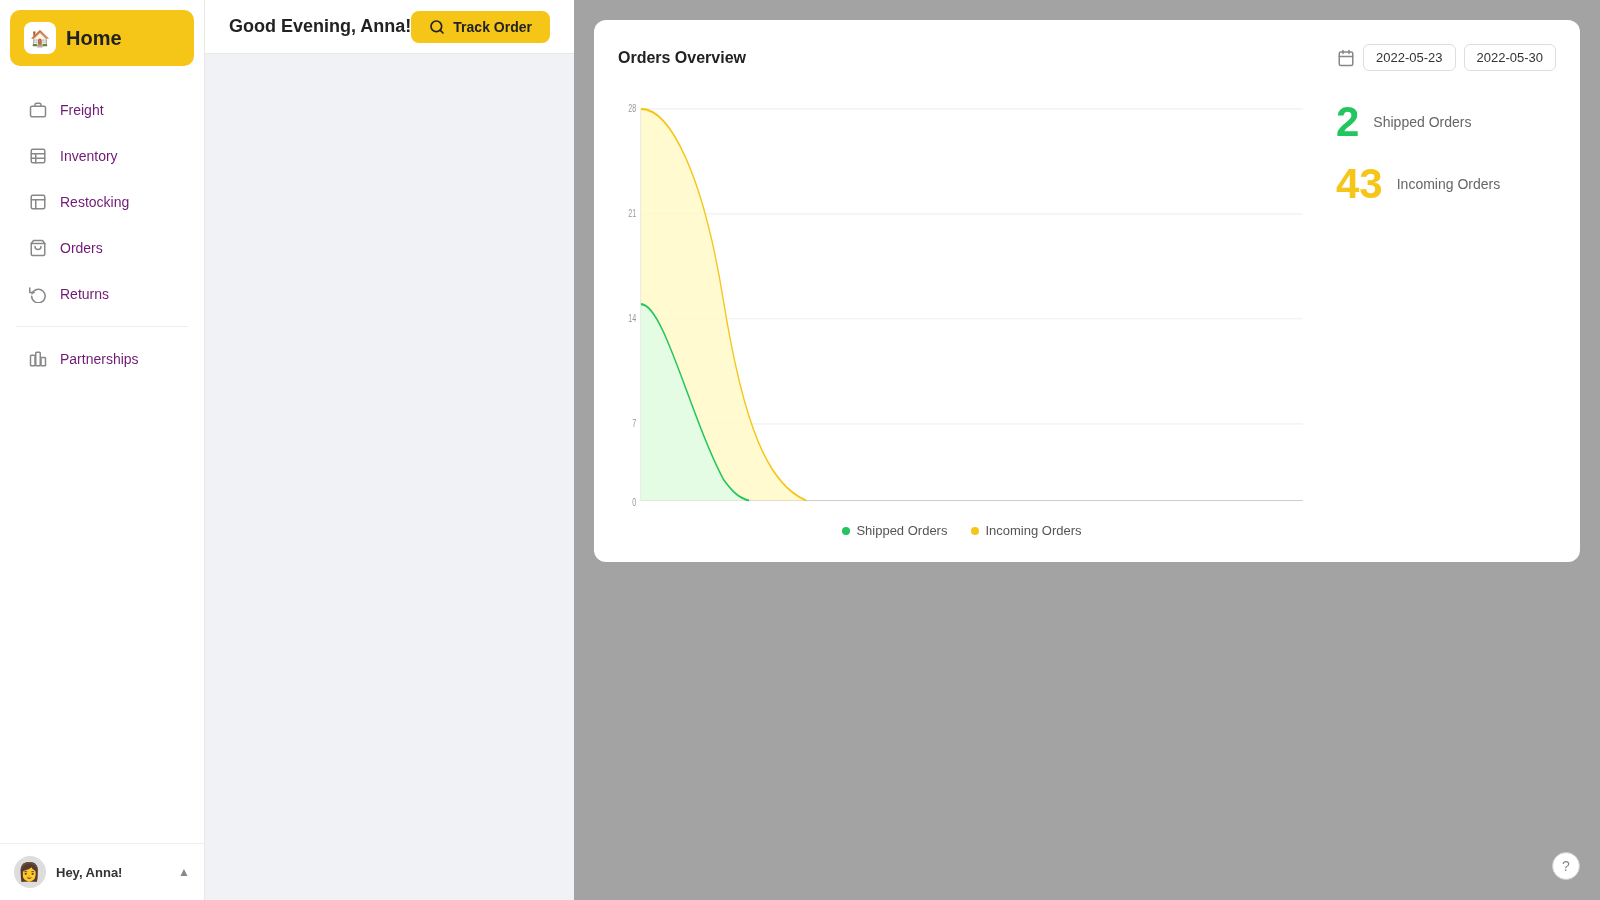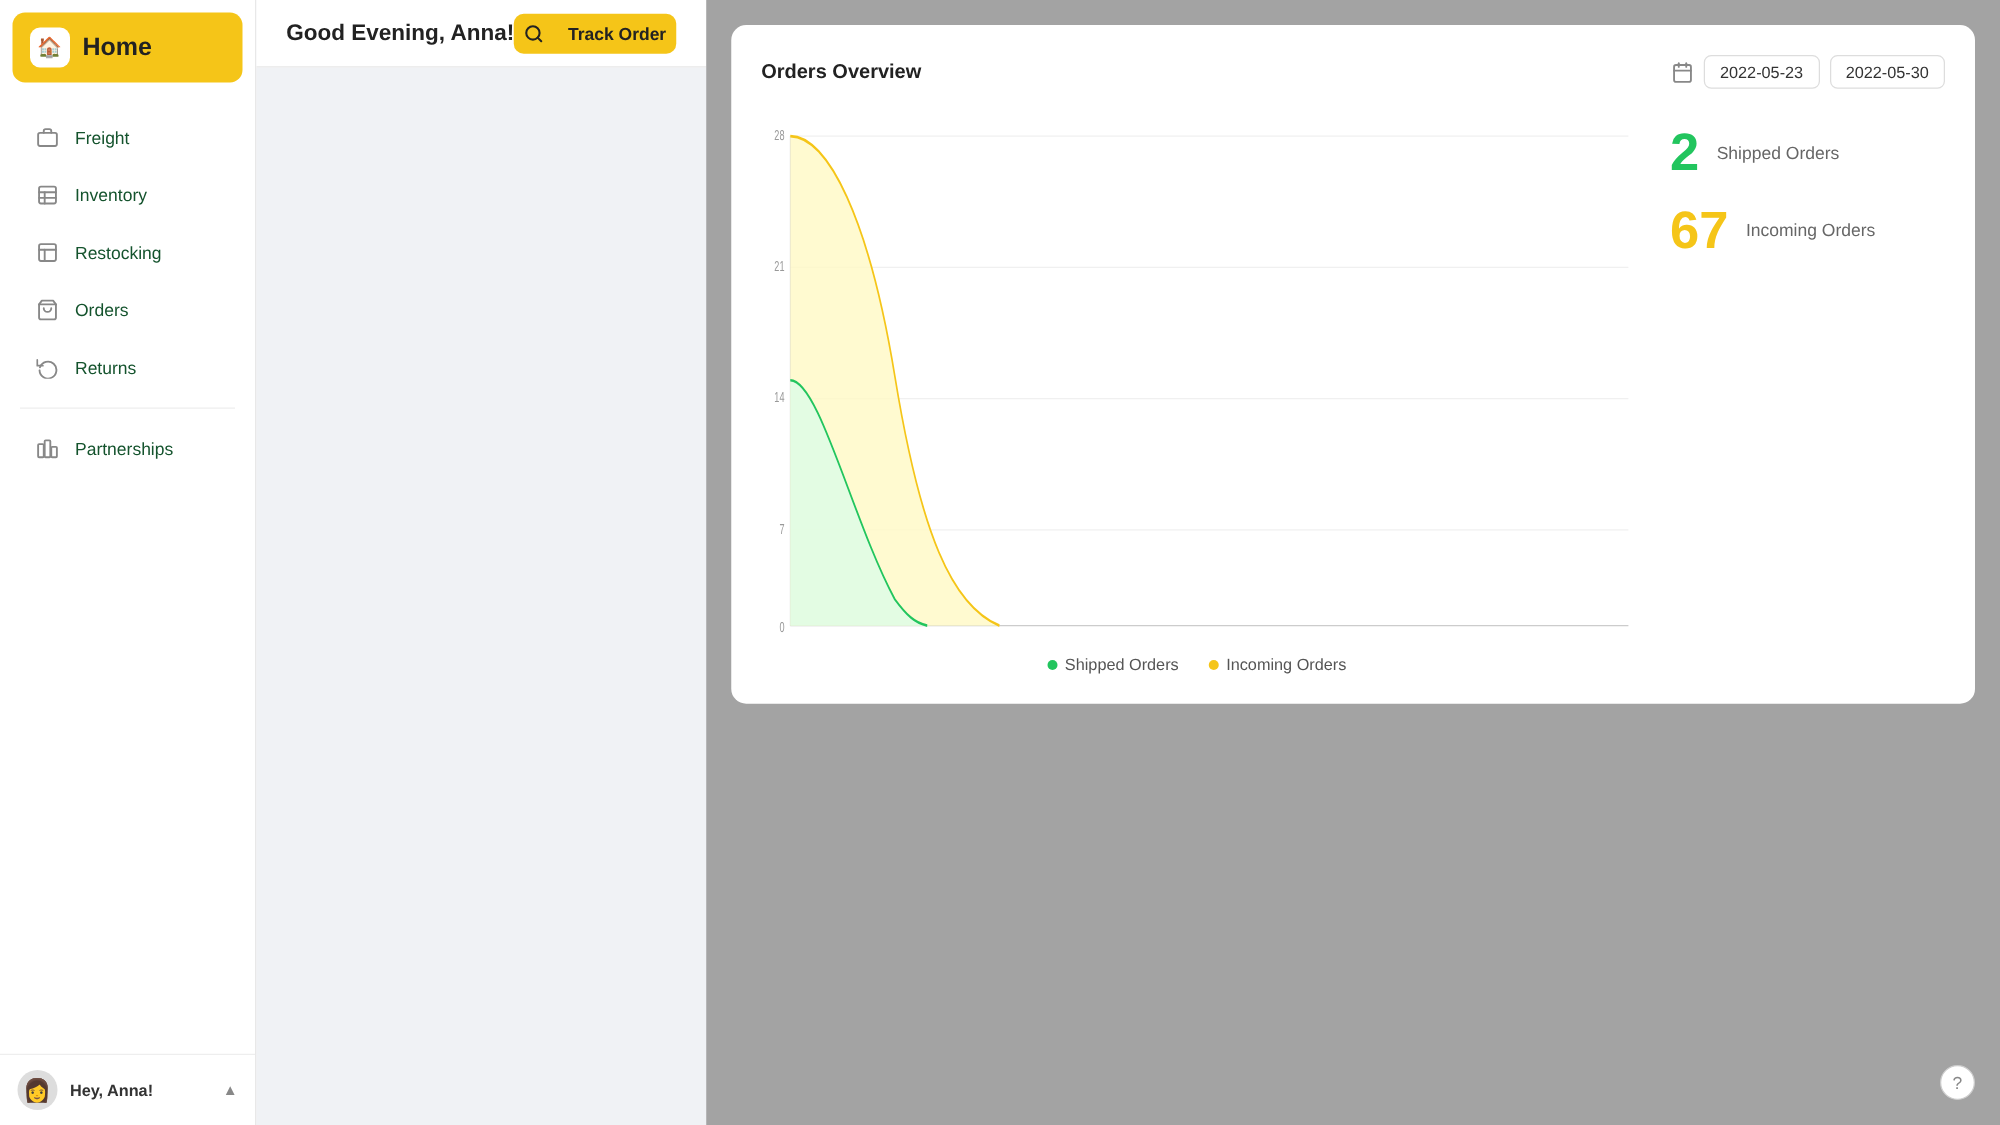--- a/index.html
+++ b/index.html
@@ -40,21 +40,21 @@
     .sidebar-nav {
       padding: 10px 0;
       flex: 1;
     }
     .nav-item {
       display: flex;
       align-items: center;
       gap: 12px;
       padding: 12px 20px;
       cursor: pointer;
-      color: #14532d;
+      color: #701a75;
       font-size: 14px;
       font-weight: 500;
       border-radius: 8px;
       margin: 2px 8px;
       transition: background 0.15s;
     }
     .nav-icon {
       width: 20px; height: 20px;
       display: flex; align-items: center; justify-content: center;
       color: #888;
@@ -101,27 +101,27 @@
     }
     .page-greeting {
       font-size: 18px;
       font-weight: 700;
       color: #222;
     }
     .track-btn {
       background: #F5C518;
       border: none;
       border-radius: 8px;
-      padding: 8px 8px;
+      padding: 8px 18px;
       font-size: 14px;
       font-weight: 600;
       cursor: pointer;
       display: flex;
       align-items: center;
-      gap: 19px;
+      gap: 8px;
       color: #222;
     }
     .content-area {
       flex: 1;
       padding: 20px;
       overflow-y: auto;
       background: #a3a3a3;
     }
     .chart-card {
       background: #fff;
@@ -389,21 +389,21 @@
             </div>
           </div>
         </div>
 
         <div class="chart-stats">
           <div class="stat-item">
             <span class="stat-number green">2</span>
             <span class="stat-label">Shipped Orders</span>
           </div>
           <div class="stat-item">
-            <span class="stat-number yellow">67</span>
+            <span class="stat-number yellow">43</span>
             <span class="stat-label">Incoming Orders</span>
           </div>
         </div>
       </div>
     </div>
   </div>
 </div>
 
 <div class="help-icon">
   <span>?</span>

